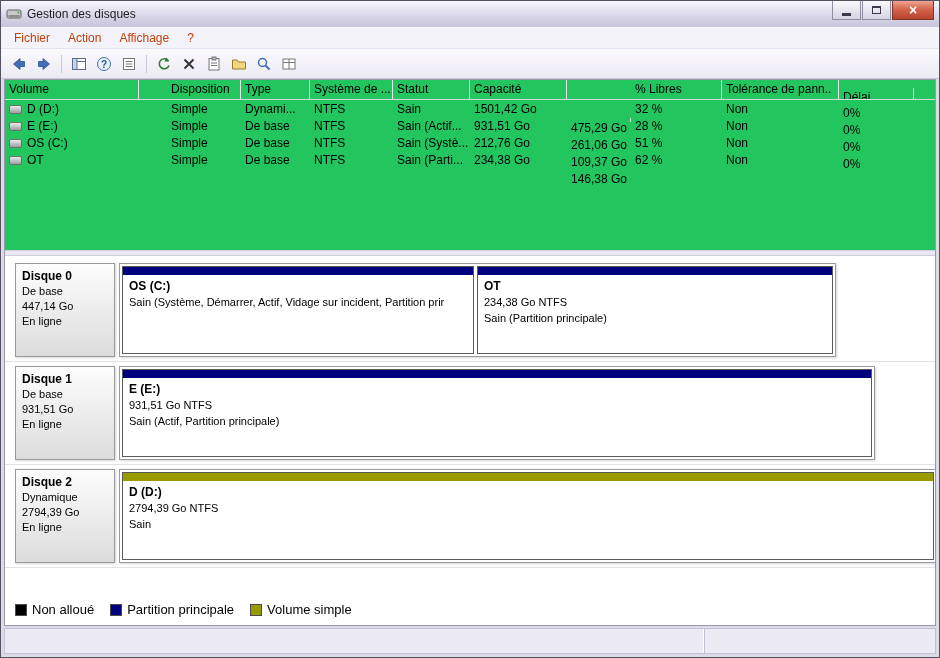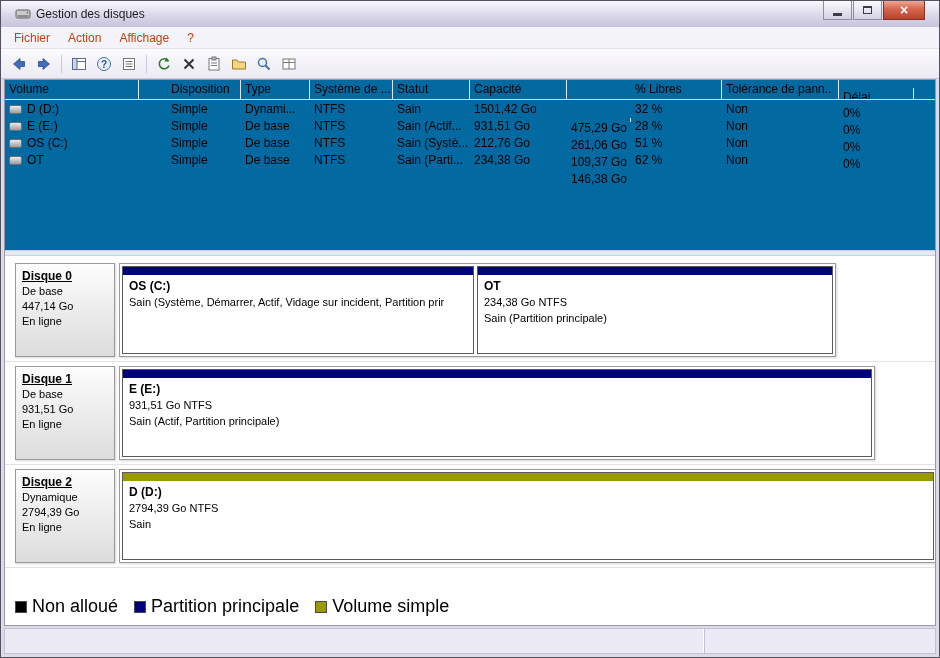--- a/index.html
+++ b/index.html
@@ -2,21 +2,21 @@
 <html><head>
 <meta charset="utf-8">
 <style>
   * { box-sizing: border-box; margin: 0; padding: 0; }
   body { font-family: "Liberation Sans", sans-serif; background: #ffffff; }
 
   .window { position: relative; width: 940px; height: 658px; border: 1px solid #53525e;
             background: #dddbe9; display: flex; flex-direction: column; overflow: hidden; }
 
   
-  .titlebar { height: 26px; display: flex; align-items: center; padding: 0 14px;
+  .titlebar { height: 26px; display: flex; align-items: center; padding: 0 5px;
               background: linear-gradient(#f9f8fd, #d8d5e8 60%, #c7c4da); flex: none; }
   .title-text { font-size: 12px; color: #1c1c1c; margin-left: 5px; }
   .win-buttons { margin-left: auto; display: flex; align-self: flex-start; }
   .wb { width: 29px; height: 19px; border: 1px solid #8f8da0; border-top: none;
         display: flex; align-items: center; justify-content: center;
         background: linear-gradient(#fbfafd, #d4d2e3); margin-left: 1px; cursor: default; }
   .glyph-min { width: 9px; height: 3px; background: #3a3a4a; margin-top: 8px; }
   .glyph-max { width: 9px; height: 8px; border: 1px solid #3a3a4a; border-top-width: 2px; }
   .wb.close { width: 42px; background: linear-gradient(#f0a492, #d5664e 45%, #b8422c);
               border-color: #7e3525; color: #fff; font-size: 14px; font-weight: bold; }
@@ -27,21 +27,21 @@
   .menu-item { padding: 3px 9px; color: #c2410c; }
 
   
   .toolbar { height: 30px; background: linear-gradient(#fbfafd, #eceaf4);
              border-bottom: 1px solid #c9c7d8; display: flex; align-items: center;
              padding-left: 6px; gap: 1px; flex: none; }
   .tbtn { width: 24px; height: 24px; display: flex; align-items: center; justify-content: center; }
   .tsep { width: 1px; height: 18px; background: #c9c7d8; margin: 0 4px; }
 
   
-  .content { flex: 1; margin: 0 3px; border: 1px solid #9b99a9; background: #0369a1;
+  .content { flex: 1; margin: 0 3px; border: 1px solid #9b99a9; background: #22c55e;
              display: flex; flex-direction: column; overflow: hidden; }
 
   
   .list-panel { height: 170px; overflow: hidden; flex: none; }
   .vt-header { display: flex; height: 20px; border-bottom: 1px solid #d9d9d9; font-size: 12px; }
   .vth { padding: 2px 4px; border-right: 1px solid #e4e4e4; overflow: hidden; white-space: nowrap; }
   .vt-row { display: flex; height: 17px; font-size: 12px; align-items: center; }
   .vtc { padding: 0 4px; overflow: hidden; white-space: nowrap; }
   .c0 { width: 134px; } .c1 { width: 74px; margin-left: 28px; } .c2 { width: 69px; } .c3 { width: 83px; }
   .c4 { width: 77px; } .c5 { width: 97px; } .c6 { width: 64px; margin-top: 38px; } .c7 { width: 91px; }
@@ -55,34 +55,34 @@
 
   
   .graph-panel { flex: 1; display: flex; flex-direction: column; background: #fff;
                  padding-top: 3px; overflow: hidden; }
   .disk-section { padding: 4px 0 4px 10px; border-bottom: 1px solid #e2e2e2; }
   .disk-row { display: inline-flex; height: 94px; }
   .disk-header { width: 100px; border: 1px solid #9a9a9a;
                  background: linear-gradient(#fdfdfd, #dcdcdc);
                  box-shadow: 1px 1px 2px #d7d7d7; padding: 5px 6px;
                  font-size: 11px; line-height: 15px; }
-  .dh-name { font-weight: bold; font-size: 12px; text-decoration: underline; }
+  .dh-name { font-weight: bold; font-size: 12px; }
   .disk-track { margin-left: 4px; border: 1px solid #9a9a9a; box-shadow: 1px 1px 2px #d7d7d7;
                 padding: 2px; display: flex; gap: 3px; background: #fff; }
   .partition { border: 1px solid #5a5a5a; display: flex; flex-direction: column;
                overflow: hidden; background: #fff; }
   .band { height: 8px; flex: none; }
   .p-body { padding: 3px 6px; font-size: 11px; line-height: 16px;
             white-space: nowrap; overflow: hidden; }
   .p-title { font-weight: bold; font-size: 12px; }
   .w-d0p0 { width: 352px; } .w-d0p1 { width: 356px; } .w-d1p0 { width: 750px; } .w-d2p0 { width: 812px; }
 
   
   .legend { margin-top: auto; display: flex; gap: 16px; padding: 4px 10px 8px;
-            font-size: 18px; align-items: center; }
+            font-size: 13px; align-items: center; }
   .lg-item { display: flex; align-items: center; gap: 5px; }
   .lg-sq { width: 12px; height: 12px; border: 1px solid #4a4a4a; }
 
   
   .statusbar { height: 26px; margin: 2px 3px 3px; background: #eceaf4;
                border: 1px solid #c2c0d2; display: flex; flex: none; }
   .sb-pane1 { width: 700px; border-right: 1px solid #c2c0d2; box-shadow: inset -1px 0 0 #ffffff; }
   .sb-pane2 { flex: 1; }
 </style>
 </head>

